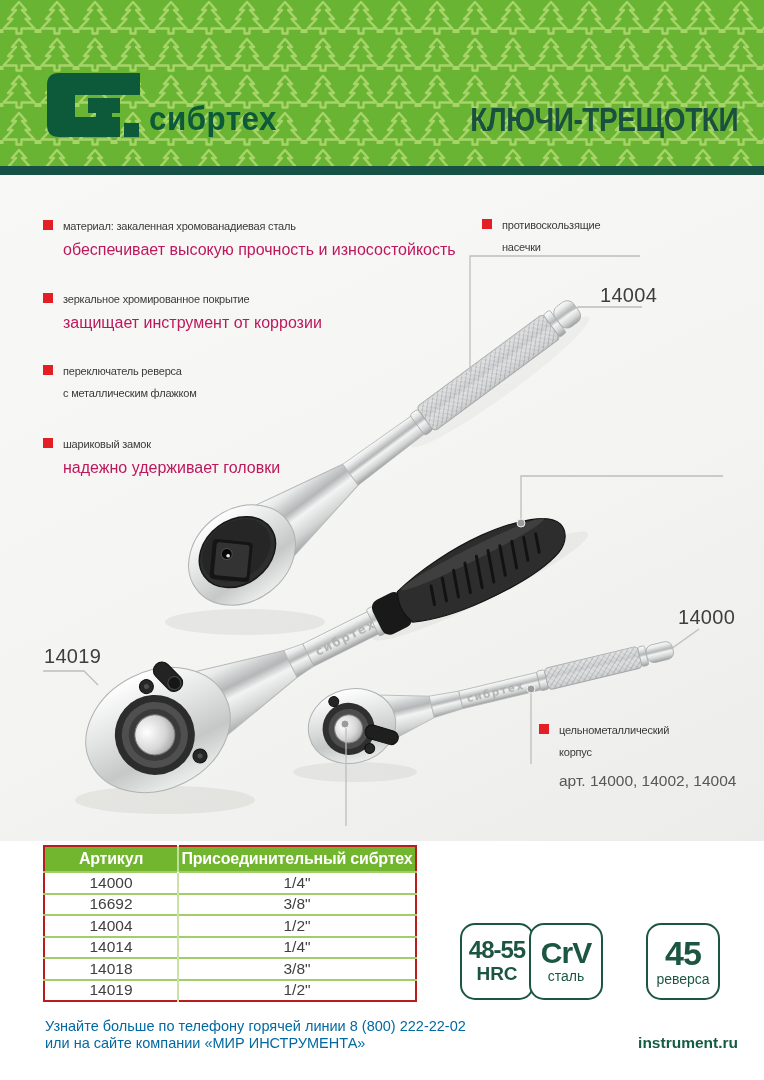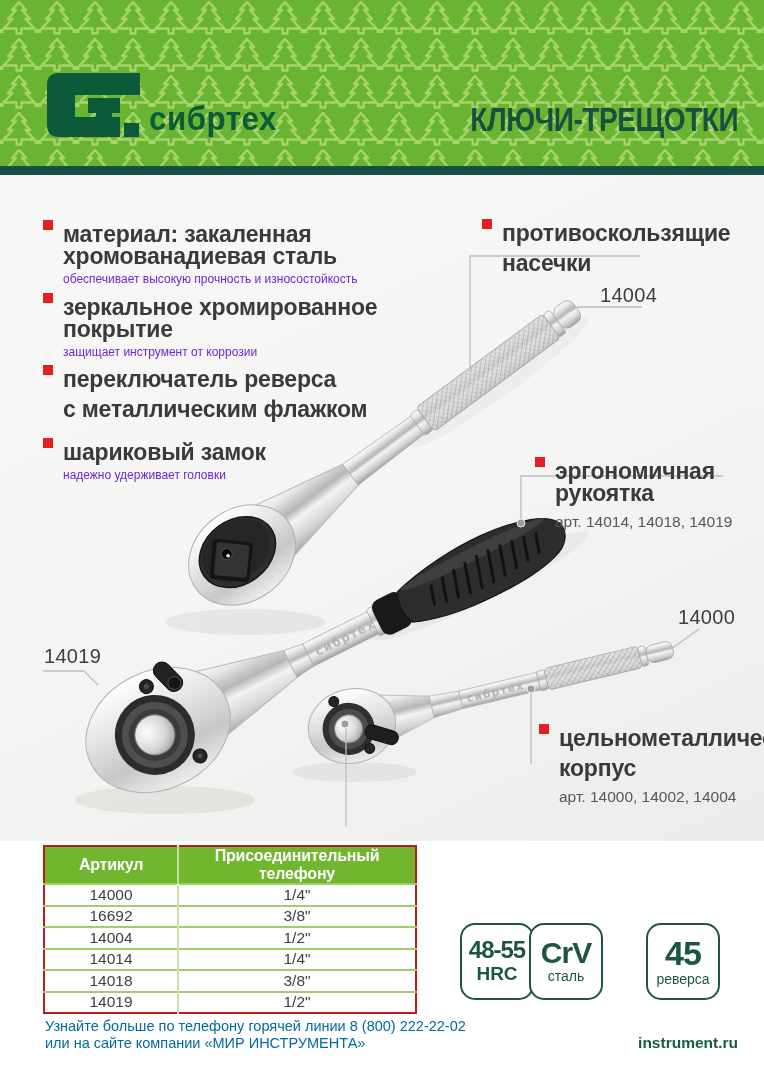--- a/index.html
+++ b/index.html
@@ -18,22 +18,22 @@
   .photo{position:absolute;left:0;top:175px;width:764px;height:666px;
          background:linear-gradient(155deg,#f8f8f6 0%,#f4f4f2 55%,#ececea 100%);}
   .tools{position:absolute;left:0;top:0;width:764px;height:1080px;pointer-events:none;}
   .engrave{font-family:"DejaVu Sans",sans-serif;font-size:12px;font-weight:700;fill:#a9a9a9;
            letter-spacing:1.5px;opacity:.8;}
   .engrave-sm{font-size:10.5px;}
   
   .feature,.callout{position:absolute;}
   .bullet{position:absolute;left:0;top:5px;width:10px;height:10px;background:#e31e24;}
   .f-body{margin-left:20px;}
-  .f-title{font-weight:700;font-size:23px;line-height:22px;color:#3a3a39;letter-spacing:-.2px;margin-top:8px;}
-  .f-desc{font-size:12px;line-height:21px;color:#6d28d9;margin-top:2px;}
+  .f-title{font-weight:400;font-size:11px;line-height:22px;color:#3a3a39;letter-spacing:-.2px;}
+  .f-desc{font-size:16px;line-height:21px;color:#be185d;margin-top:2px;}
   .f-desc:empty,.f-title2:empty,.c-sub:empty{display:none;}
   .c-sub{font-size:15.5px;line-height:19px;color:#575756;margin-top:8px;}
   .plabel{position:absolute;font-size:20px;color:#3e3e3d;letter-spacing:.3px;}
   
   .spec-table{position:absolute;left:43px;top:845px;width:374px;border-collapse:collapse;
               border:2px solid #b91c1c;}
   .spec-table th{background:#72b52e;color:#fff;font-size:16px;font-weight:700;height:24px;
               padding:0;text-align:center;letter-spacing:-.2px;}
   .spec-table th + th{border-left:2px solid rgba(255,255,255,.55);}
   .spec-table td{background:#fff;color:#3f3f3e;font-size:15.5px;height:19.5px;padding:0;
@@ -245,28 +245,20 @@
   </div>
 
   <div class="callout" style="left:482px;top:214px;width:200px;">
     <span class="bullet"></span>
     <div class="f-body">
       <div class="f-title">противоскользящие</div>
       <div class="f-title f-title2">насечки</div>
 
     </div>
   </div>
-  <div class="callout" style="left:535px;top:452px;width:220px;">
-    <span class="bullet"></span>
-    <div class="f-body">
-      <div class="f-title">эргономичная рукоятка</div>
-
-      <div class="c-sub">арт. 14014, 14018, 14019</div>
-    </div>
-  </div>
   <div class="callout" style="left:539px;top:719px;width:210px;">
     <span class="bullet"></span>
     <div class="f-body">
       <div class="f-title">цельнометаллический</div>
       <div class="f-title f-title2">корпус</div>
       <div class="c-sub">арт. 14000, 14002, 14004</div>
     </div>
   </div>
 
   <span class="plabel" style="left:600px;top:284px;">14004</span>
@@ -274,21 +266,21 @@
   <span class="plabel" style="left:44px;top:645px;">14019</span>
 
   <table class="spec-table">
     <colgroup>
         <col class="c1">
         <col>
       </colgroup>
     <thead>
       <tr>
         <th>Артикул</th>
-        <th>Присоединительный телефону</th>
+        <th>Присоединительный сибртех</th>
       </tr>
     </thead>
     <tbody>
         <tr>
           <td>14000</td>
           <td>1/4"</td>
         </tr>
         <tr>
           <td>16692</td>
           <td>3/8"</td>

